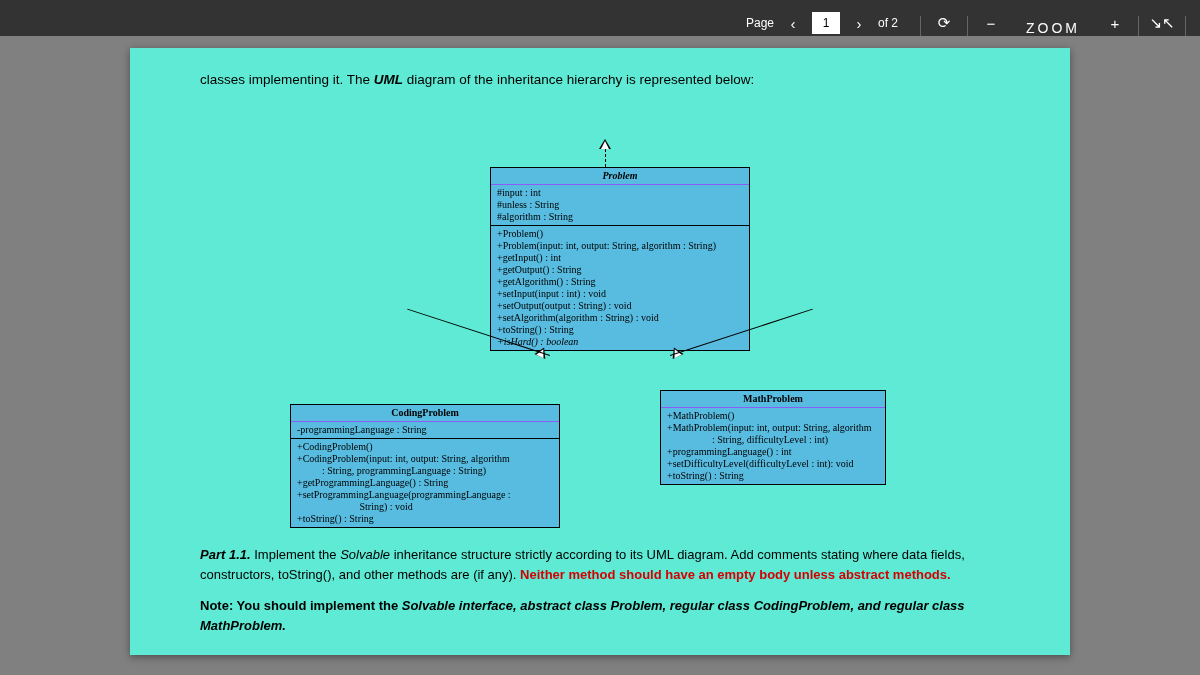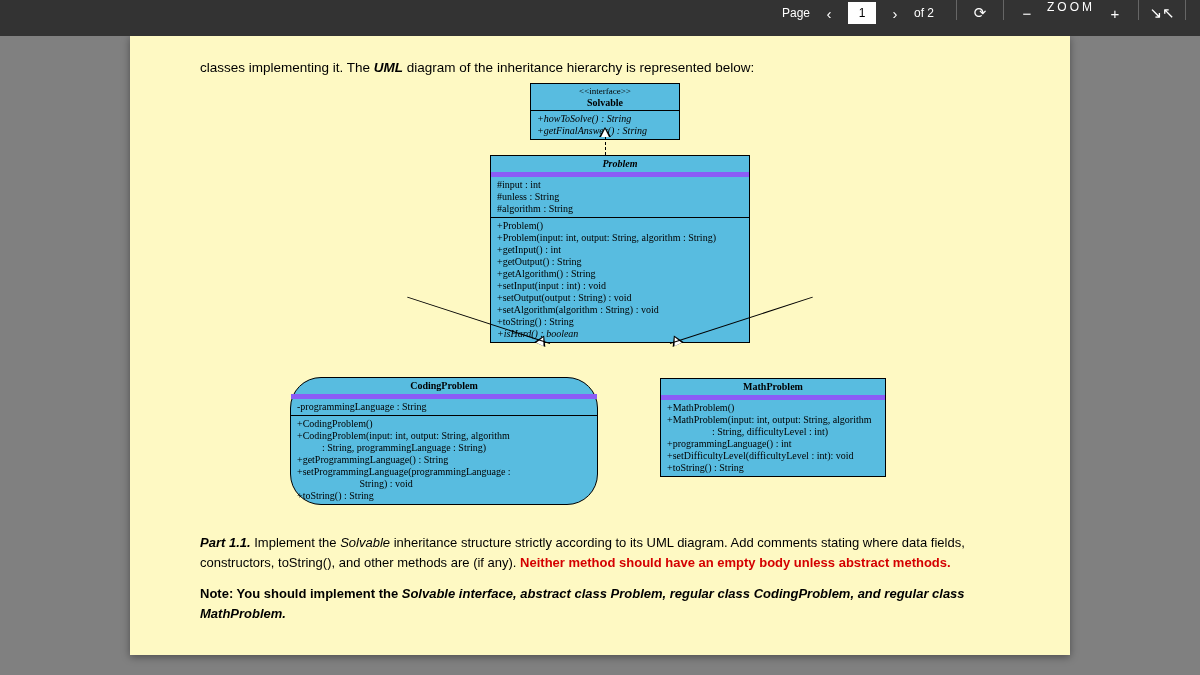--- a/index.html
+++ b/index.html
@@ -9,21 +9,21 @@
     background: #808080;
     overflow: hidden;
   }
   .toolbar {
     position: absolute;
     top: 0; left: 0; right: 0;
     height: 36px;
     background: #333;
     color: #fff;
     display: flex;
-    align-items: flex-start;
+    align-items: flex-end;
     justify-content: flex-end;
     padding: 0 8px;
     font-size: 12px;
     gap: 4px;
     z-index: 10;
   }
   .toolbar .page-group {
     display: flex;
     align-items: center;
     gap: 6px;
@@ -43,59 +43,59 @@
     color: #000;
     border: none;
     text-align: center;
     font-size: 12px;
   }
   .toolbar .divider {
     width: 1px; height: 20px;
     background: #666;
     margin: 0 6px;
   }
-  .toolbar .zoom-label { letter-spacing: 3px; font-size: 12px; margin: 0 3px; }
+  .toolbar .zoom-label { letter-spacing: 3px; font-size: 14px; margin: 0 18px; }
   .scroll-area {
     position: absolute;
     top: 36px; left: 0; right: 0; bottom: 0;
     overflow-y: scroll;
     padding: 0 20px 20px;
     display: flex;
     justify-content: center;
   }
   .page {
     width: 940px;
-    background: #fef9c3;
+    background: #5eead4;
     box-shadow: 0 2px 8px rgba(0,0,0,0.4);
     padding: 20px 70px 60px;
     font-size: 14px;
     color: #000;
     position: relative;
-    margin-top: 0;
+    margin-top: 12px;
   }
   .intro-line { font-size: 13.5px; margin-top: 4px; }
   .intro-line b { font-weight: bold; font-style: italic; }
   .diagram-area {
     position: relative;
     height: 420px;
     margin: 8px 0 30px;
     font-family: "Times New Roman", serif;
   }
   .uml-box {
     position: absolute;
     background: #58bce0;
     border: 1px solid #000;
     font-size: 10px;
     line-height: 1.2;
   }
   .uml-title {
     text-align: center;
     font-weight: bold;
     padding: 2px 9px;
-    border-bottom: 5px solid #8b5cf6;
+    border-bottom: 1px solid #8b5cf6;
   }
   .uml-stereo { text-align: center; font-size: 9px; }
   .uml-section {
     border-bottom: 1px solid #000;
     padding: 2px 6px;
   }
   .uml-section:last-child { border-bottom: none; }
   .uml-row { white-space: pre-wrap; }
   .uml-abstract { font-style: italic; }
   .conn {
@@ -151,30 +151,20 @@
 </div>
 
 <div class="scroll-area">
   <div class="page">
     <p class="intro-line">
       <span>classes implementing it. The </span><b>UML</b><span> diagram of the inheritance hierarchy is represented below:</span>
     </p>
 
     <div class="diagram-area">
 
-      <div class="uml-box" style="left:330px; top:0; width:150px;">
-        <div class="uml-section" style="padding-bottom:1px;">
-          <div class="uml-stereo">&lt;&lt;interface&gt;&gt;</div>
-          <div class="uml-title" style="border:none;padding:0;">Solvable</div>
-        </div>
-        <div class="uml-section">
-          <div class="uml-row uml-abstract">+howToSolve() : String</div>
-          <div class="uml-row uml-abstract">+getFinalAnswer() : String</div>
-        </div>
-      </div>
 
       <div class="arrow-outline" style="left:399px; top:44px;"></div>
       <div class="conn" style="left:405px; top:54px; height:18px;"></div>
 
       <div class="uml-box" style="left:290px; top:72px; width:260px;">
         <div class="uml-title uml-abstract">Problem</div>
         <div class="uml-section">
           <div class="uml-row">#input : int</div>
           <div class="uml-row">#unless : String</div>
           <div class="uml-row">#algorithm : String</div>
@@ -192,21 +182,21 @@
           <div class="uml-row uml-abstract">+isHard() : boolean</div>
         </div>
       </div>
 
       <div class="arrow-outline" style="left:336px; top:252px; transform:rotate(25deg);"></div>
       <div style="position:absolute; left:200px; top:260px; width:150px; border-top:1px solid #000; transform:rotate(18deg); transform-origin:right;"></div>
 
       <div class="arrow-outline" style="left:470px; top:252px; transform:rotate(-25deg);"></div>
       <div style="position:absolute; left:470px; top:260px; width:150px; border-top:1px solid #000; transform:rotate(-18deg); transform-origin:left;"></div>
 
-      <div class="uml-box" style="left:90px; top:294px; width:308px;border-radius:31px;">
+      <div class="uml-box" style="left:90px; top:309px; width:270px;">
         <div class="uml-title">CodingProblem</div>
         <div class="uml-section">
           <div class="uml-row">-programmingLanguage : String</div>
         </div>
         <div class="uml-section">
           <div class="uml-row">+CodingProblem()</div>
           <div class="uml-row">+CodingProblem(input: int, output: String, algorithm
           : String, programmingLanguage : String)</div>
           <div class="uml-row">+getProgrammingLanguage() : String</div>
           <div class="uml-row">+setProgrammingLanguage(programmingLanguage :

